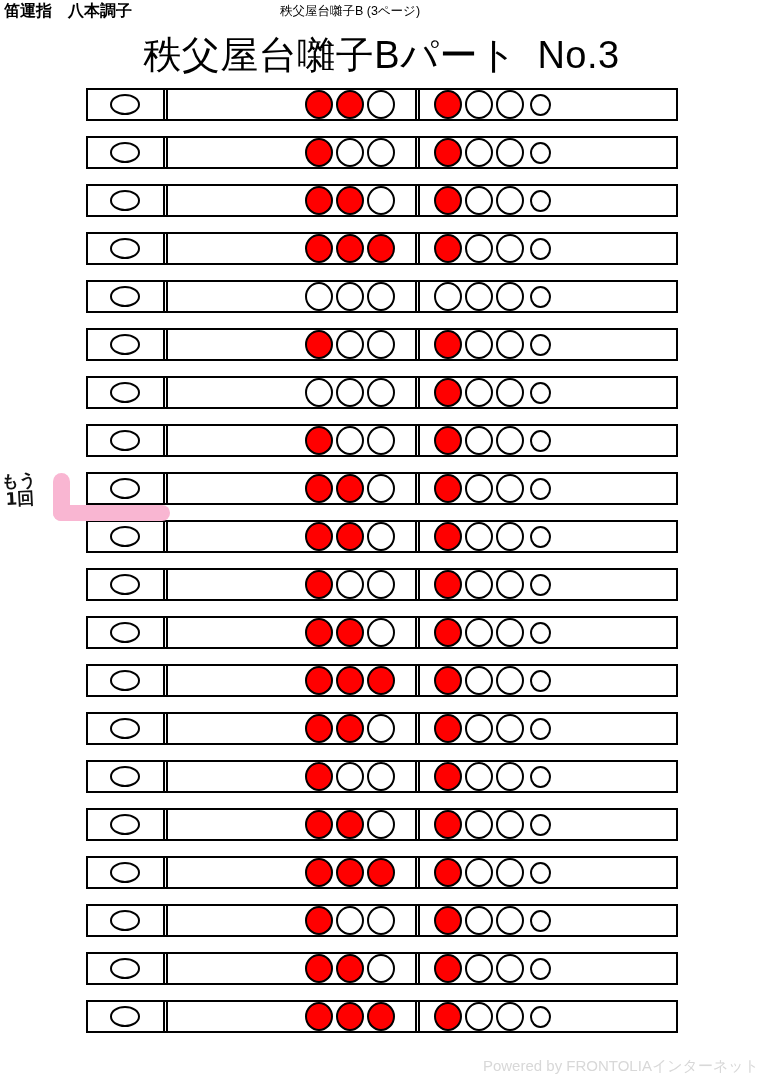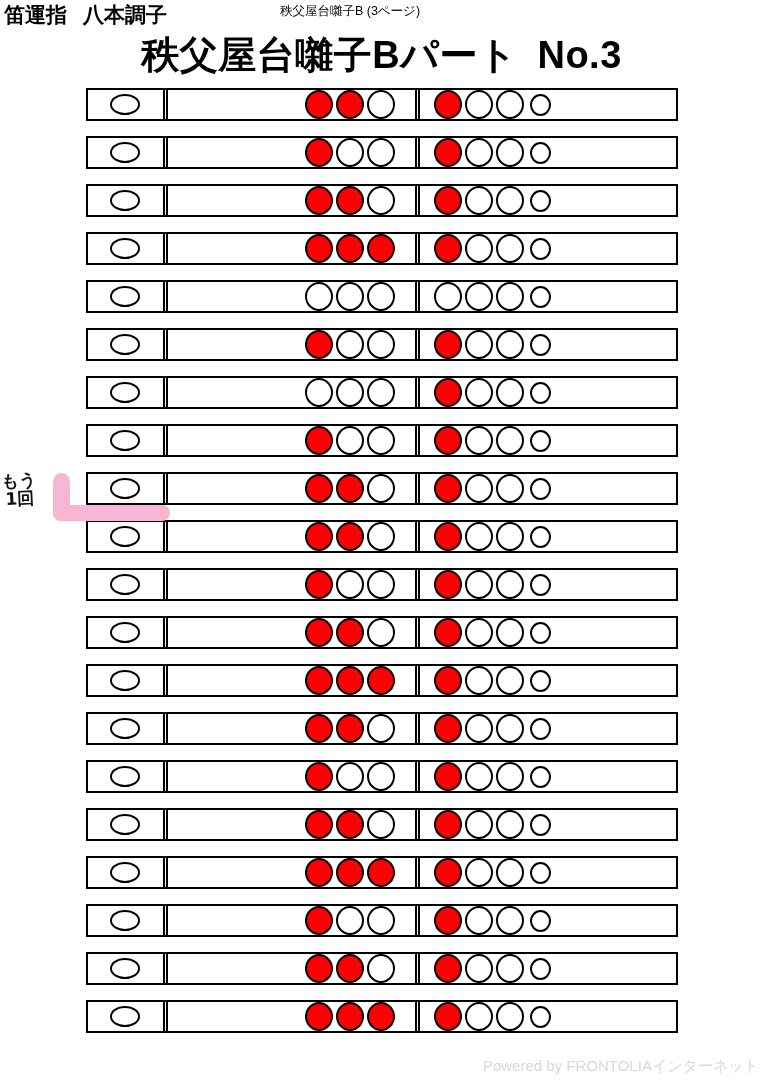--- a/index.html
+++ b/index.html
@@ -13,21 +13,21 @@
     position: relative;
     font-family: "Liberation Sans", "DejaVu Sans", sans-serif;
     overflow: hidden;
   }
 
   
   #header-left {
     position: absolute;
     left: 4px;
     top: 1px;
-    font-size: 21px;
+    font-size: 16px;
     font-weight: bold;
     color: #000;
     letter-spacing: 0px;
     white-space: nowrap;
   }
   #header-left .gap { display: inline-block; width: 16px; }
 
   #page-caption {
     position: absolute;
     left: 0;
@@ -39,21 +39,21 @@
     white-space: nowrap;
   }
 
   #main-title {
     position: absolute;
     left: 0;
     top: 30px;
     width: 763px;
     text-align: center;
     font-size: 38px;
-    font-weight: bold;
+    font-weight: normal;
     color: #000;
     white-space: nowrap;
     letter-spacing: 0.5px;
   }
   #main-title .tgap { display: inline-block; width: 20px; }
 
   
   #chart {
     position: absolute;
     left: 86px;

